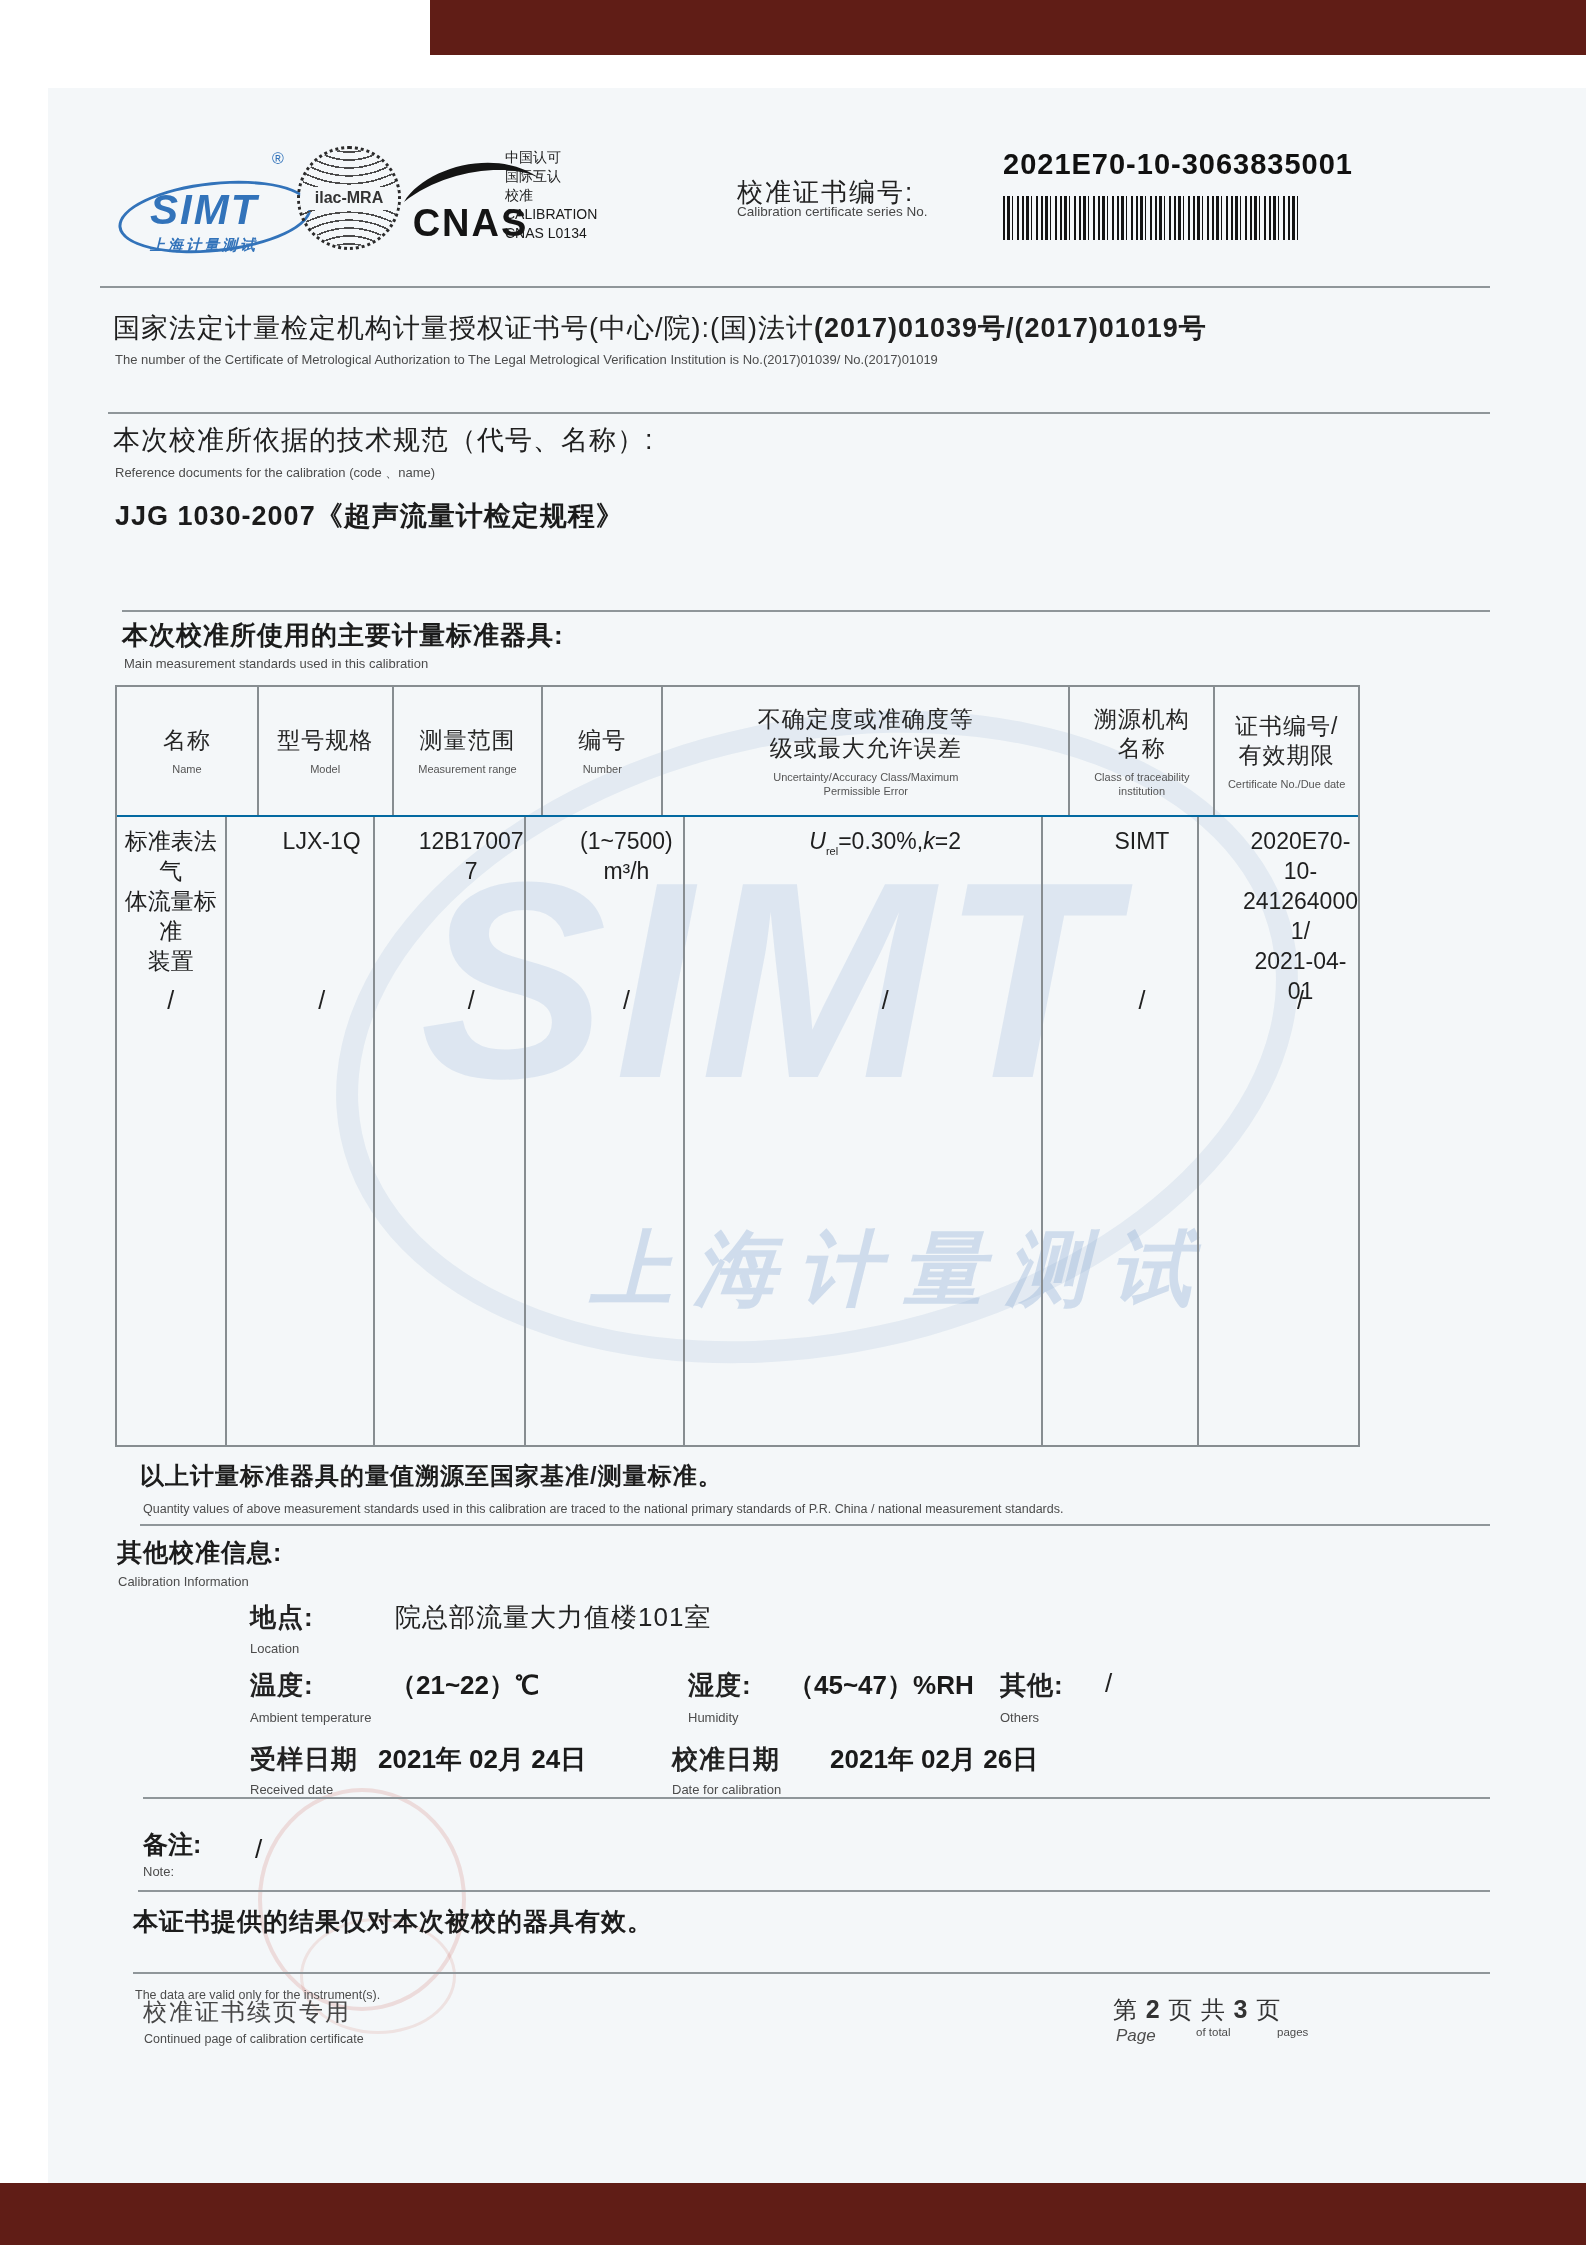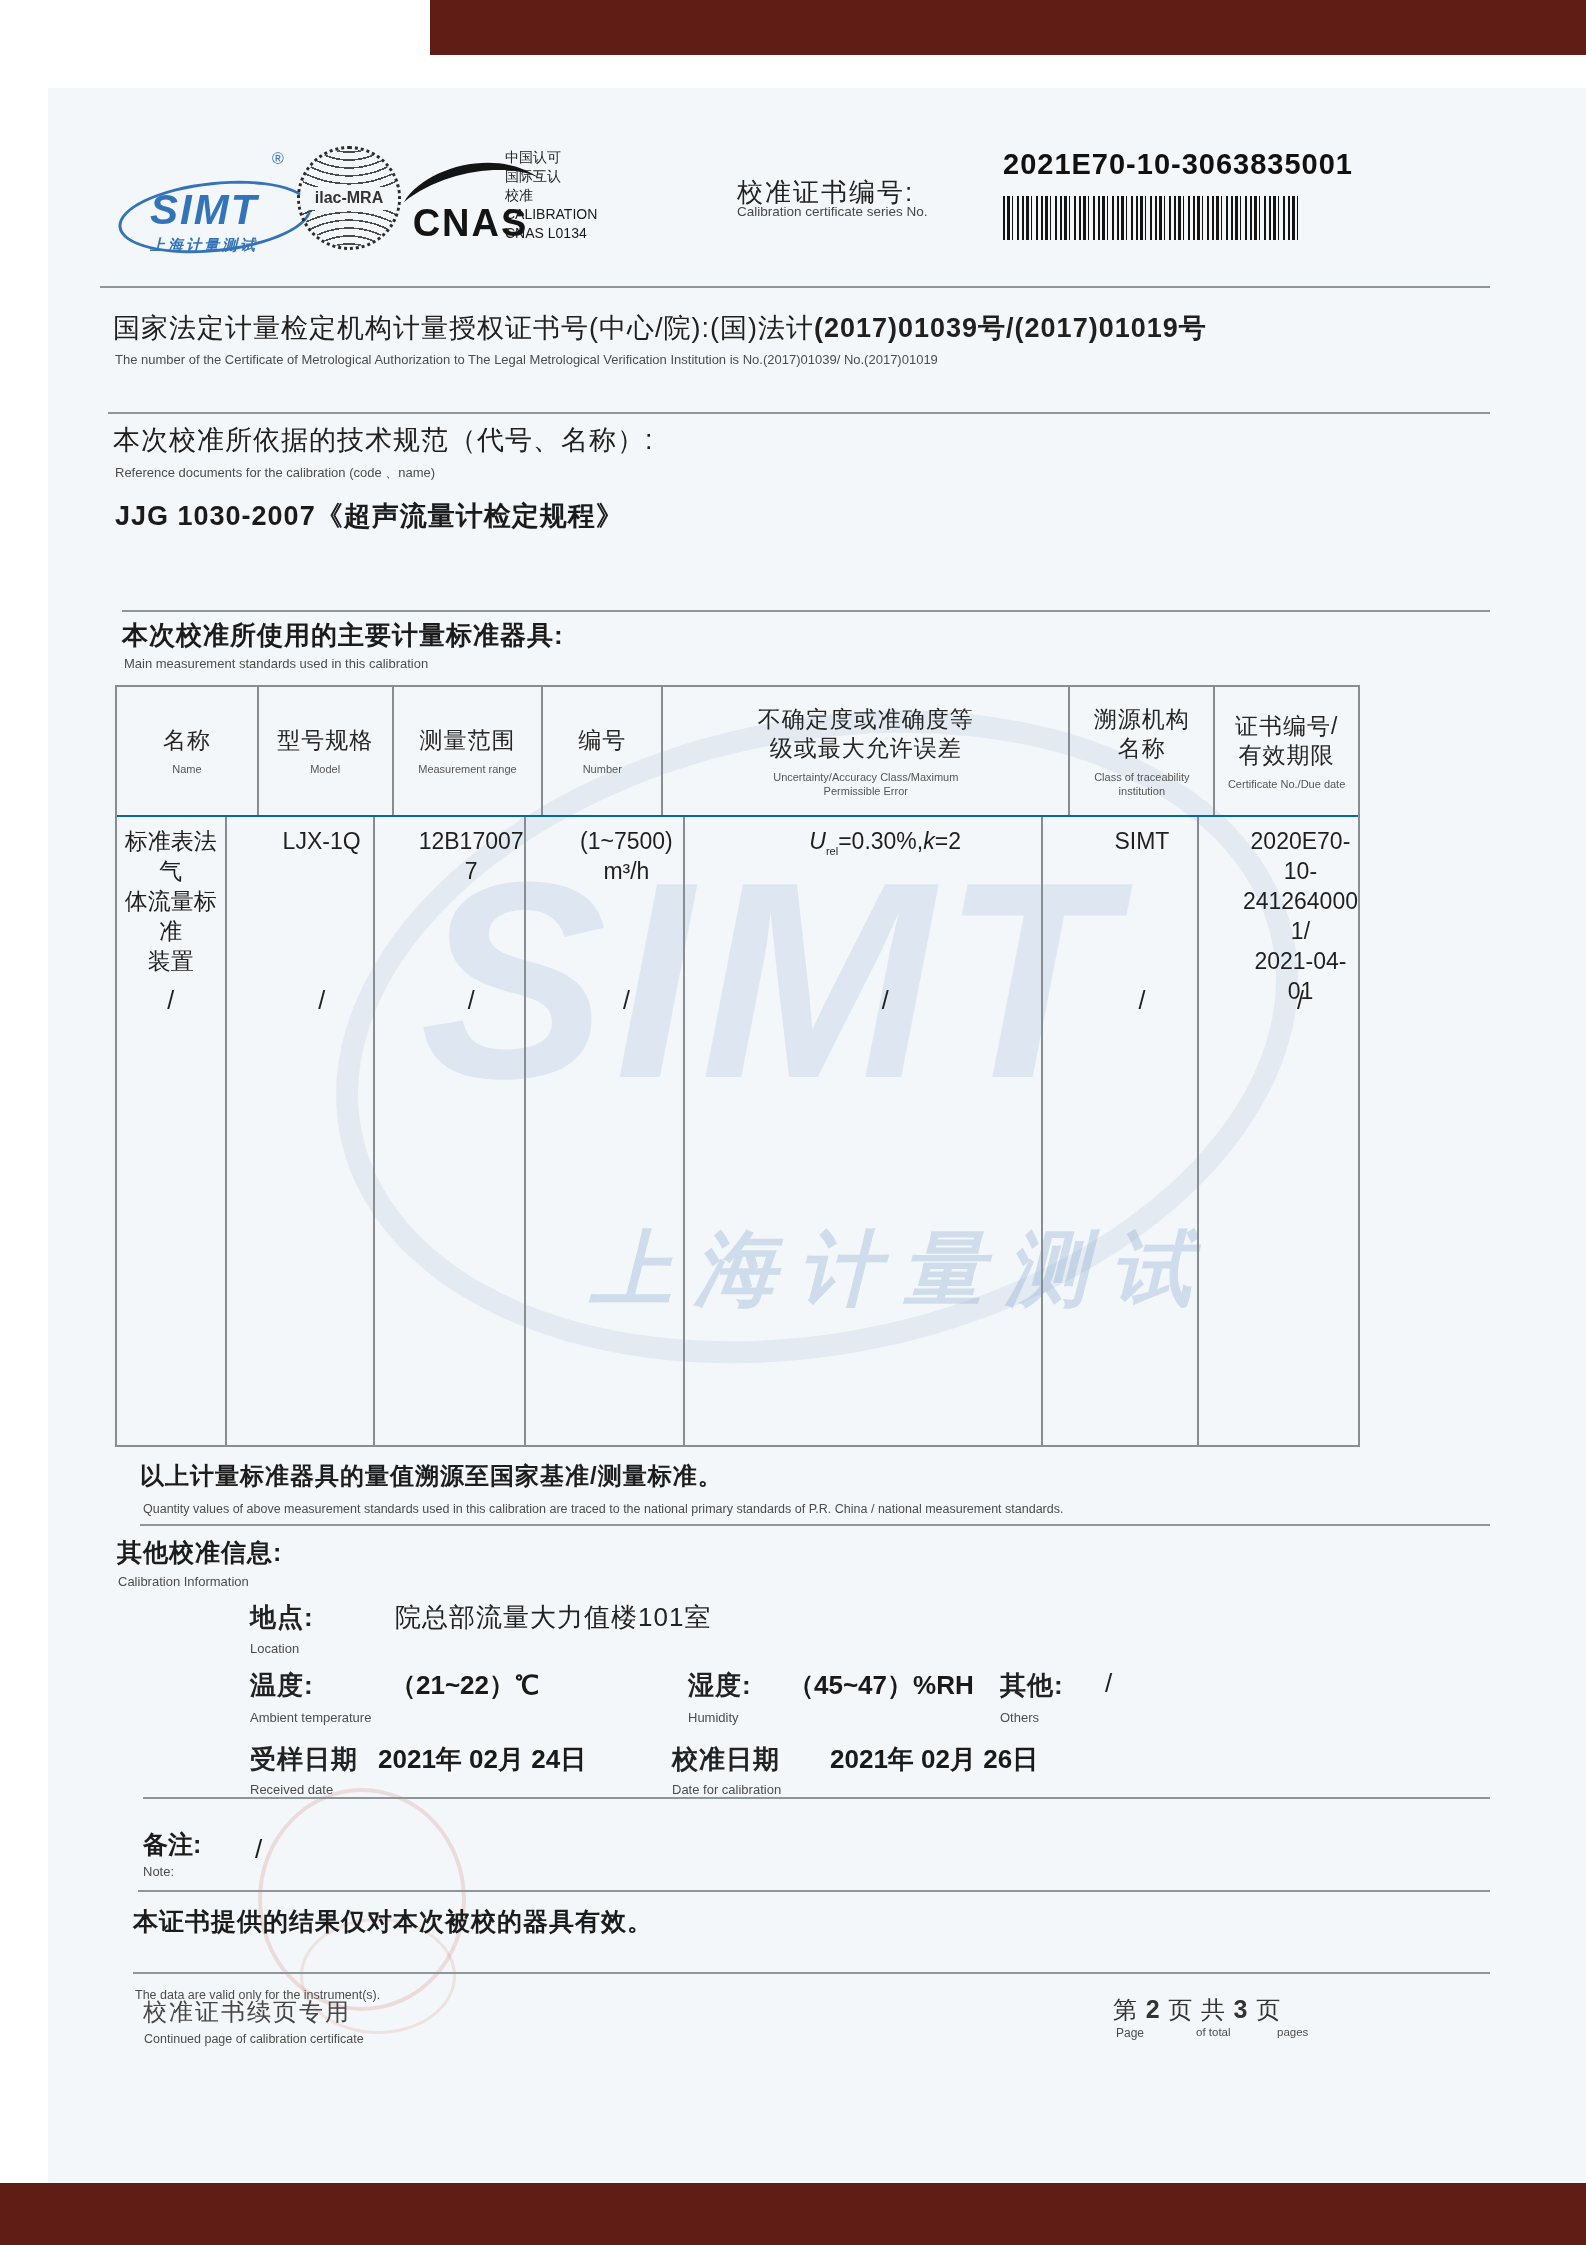--- a/index.html
+++ b/index.html
@@ -298,16 +298,16 @@
   <div class="abs footer-zh" style="left:143px;top:1996px;">校准证书续页专用</div>
   <div class="abs en-s" style="left:144px;top:2032px;font-size:12.5px;">Continued page of calibration certificate</div>
 
   <div class="abs fpage" style="left:1113px;top:1994px;">
     <span>第</span>
     <b>2</b>
     <span>页 共</span>
     <b>3</b>
     <span>页</span>
   </div>
-  <div class="abs en-s" style="left:1116px;top:2026px;font-size:12px;">Page</div>
+  <div class="abs en-s" style="left:1116px;top:2026px;font-size:17px;font-style:italic;">Page</div>
   <div class="abs en-s" style="left:1196px;top:2026px;font-size:11.5px;">of total</div>
   <div class="abs en-s" style="left:1277px;top:2026px;font-size:11.5px;">pages</div>
 </div>
 
 </body></html>

